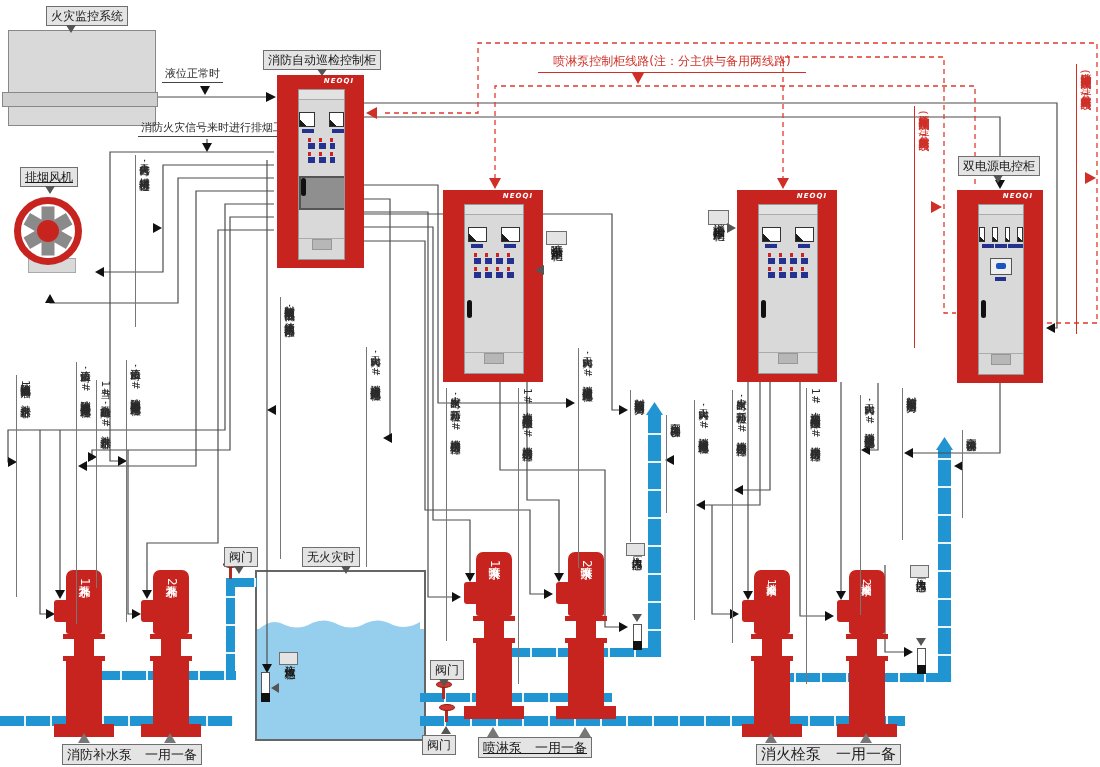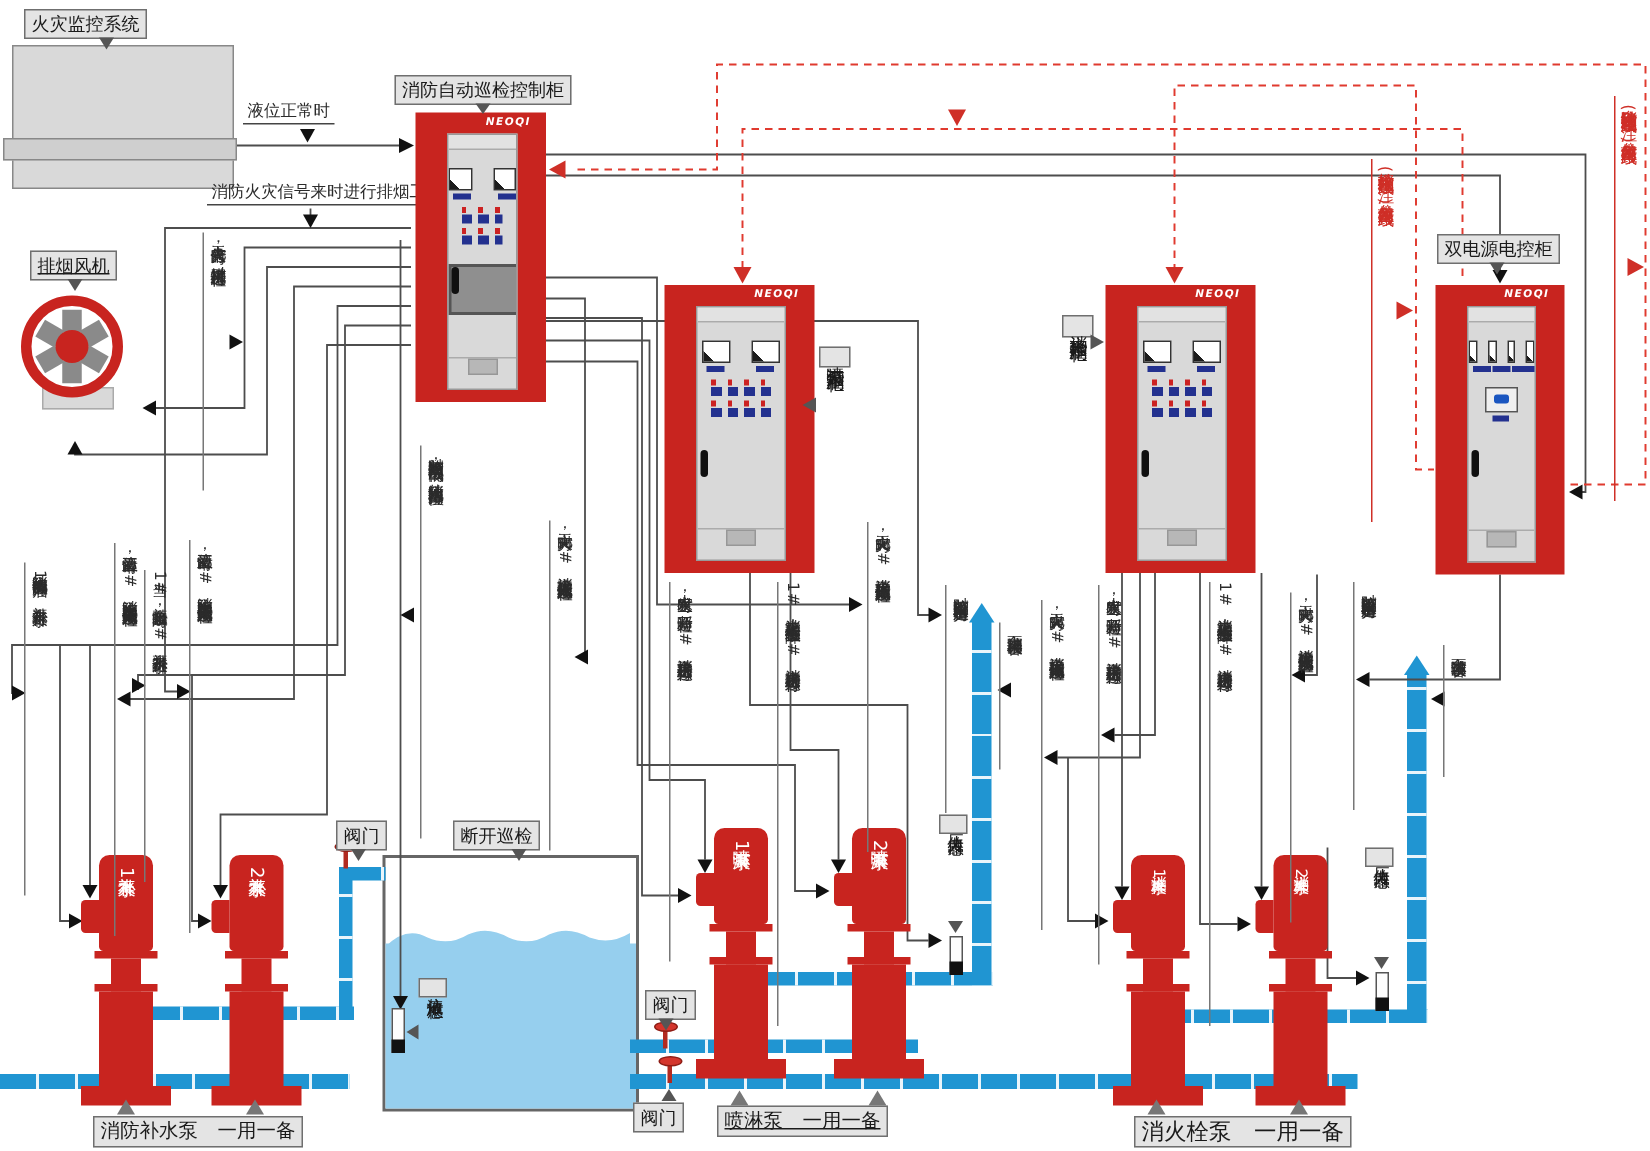--- a/index.html
+++ b/index.html
@@ -214,39 +214,39 @@
   <div class="valve" style="left:439px;top:704px;">
       <i style="position:absolute;left:6px;top:6px;width:3px;height:12px;background:#b22a20;"></i>
       <i style="position:absolute;left:0;top:0;width:16px;height:7px;background:#d4352c;border-radius:50%;border:1px solid #8e1d15;box-sizing:border-box;"></i>
     </div>
   <div class="lbl" style="left:224px;top:547px;">阀门</div>
   <div class="tri" style="left:234px;top:566px;border-left:5px solid transparent;border-right:5px solid transparent;border-top:8px solid #555;"></div>
   <div class="lbl" style="left:430px;top:660px;">阀门</div>
   <div class="tri" style="left:439px;top:679px;border-left:5px solid transparent;border-right:5px solid transparent;border-top:8px solid #555;"></div>
   <div class="lbl" style="left:422px;top:735px;">阀门</div>
   <div class="tri" style="left:441px;top:726px;border-left:5px solid transparent;border-right:5px solid transparent;border-bottom:8px solid #555;"></div>
-  <div class="lbl" style="left:302px;top:547px;">断开巡检</div>
+  <div class="lbl" style="left:302px;top:547px;">无火灾时</div>
   <div class="tri" style="left:341px;top:566px;border-left:5px solid transparent;border-right:5px solid transparent;border-top:8px solid #555;"></div>
 
   <div style="position:absolute;left:8px;top:30px;width:146px;height:62px;background:#d9d9d9;border:1px solid #888;z-index:5;"></div>
   <div class="panel" style="left:20px;top:38px;width:50px;height:46px;">
     <i class="sw"></i>
       <i class="sw"></i>
       <i class="sw"></i>
       <i class="sw"></i>
   </div>
   <div class="panel" style="left:78px;top:38px;width:52px;height:46px;">
     <i class="sw"></i>
       <i class="sw"></i>
       <i class="sw"></i>
       <i class="sw"></i>
   </div>
   <div style="position:absolute;left:2px;top:92px;width:154px;height:13px;background:#cfcfcf;border:1px solid #888;z-index:5;"></div>
   <div style="position:absolute;left:8px;top:105px;width:146px;height:20px;background:#d9d9d9;border:1px solid #888;border-top:none;z-index:4;"></div>
-  <div class="lbl" style="left:16px;top:6px;">火灾监控系统</div>
+  <div class="lbl" style="left:46px;top:6px;">火灾监控系统</div>
   <div class="tri" style="left:66px;top:25px;border-left:5px solid transparent;border-right:5px solid transparent;border-top:8px solid #555;"></div>
 
   <div style="position:absolute;left:28px;top:258px;width:46px;height:13px;background:#d9d9d9;border:1px solid #aaa;z-index:4;"></div>
   <div id="fan">
     <i class="blade" style="transform:translate(-50%,-50%) rotate(0deg) translateY(-17px);"></i>
     <i class="blade" style="transform:translate(-50%,-50%) rotate(60deg) translateY(-17px);"></i>
     <i class="blade" style="transform:translate(-50%,-50%) rotate(120deg) translateY(-17px);"></i>
     <i class="blade" style="transform:translate(-50%,-50%) rotate(180deg) translateY(-17px);"></i>
     <i class="blade" style="transform:translate(-50%,-50%) rotate(240deg) translateY(-17px);"></i>
     <i class="blade" style="transform:translate(-50%,-50%) rotate(300deg) translateY(-17px);"></i>
@@ -442,16 +442,17 @@
   <div class="vtxt" style="left:578px;top:348px;height:220px;">无火灾时，2#消火栓泵进行低频无压巡检</div>
   <div class="vtxt" style="left:630px;top:390px;height:152px;">时刻监控消火栓出水管道压力</div>
   <div class="vtxt" style="left:666px;top:415px;height:98px;">至室内消火栓设备</div>
   <div class="vtxt" style="left:694px;top:400px;height:220px;">无火灾时，1#消火栓泵进行低频无压巡检</div>
   <div class="vtxt" style="left:732px;top:390px;height:253px;">火灾发生时，断开巡检，1#消火栓泵进行工频运行</div>
   <div class="vtxt" style="left:806px;top:388px;height:296px;">1#消火栓泵工频运行发生故障，2#消火栓泵进行工频运行</div>
   <div class="vtxt" style="left:860px;top:395px;height:220px;">无火灾时，2#消火栓泵进行低频无压巡检</div>
   <div class="vtxt" style="left:902px;top:388px;height:152px;">时刻监控消火栓出水管道压力</div>
   <div class="vtxt" style="left:962px;top:430px;height:88px;">至室内喷淋设备</div>
 
+  <div class="rnote" style="left:538px;top:53px;width:268px;">喷淋泵控制柜线路(注：分主供与备用两线路)</div>
   <div class="vtxt red" style="left:914px;top:106px;height:242px;font-size:11px;">消火栓泵控制柜线路(注：分主供与备用两线路)</div>
   <div class="vtxt red" style="left:1076px;top:64px;height:270px;font-size:11px;">消防自动巡查控制柜线路(注：分主供与备用两线路)</div>
 
 </div>
 
 </body></html>

